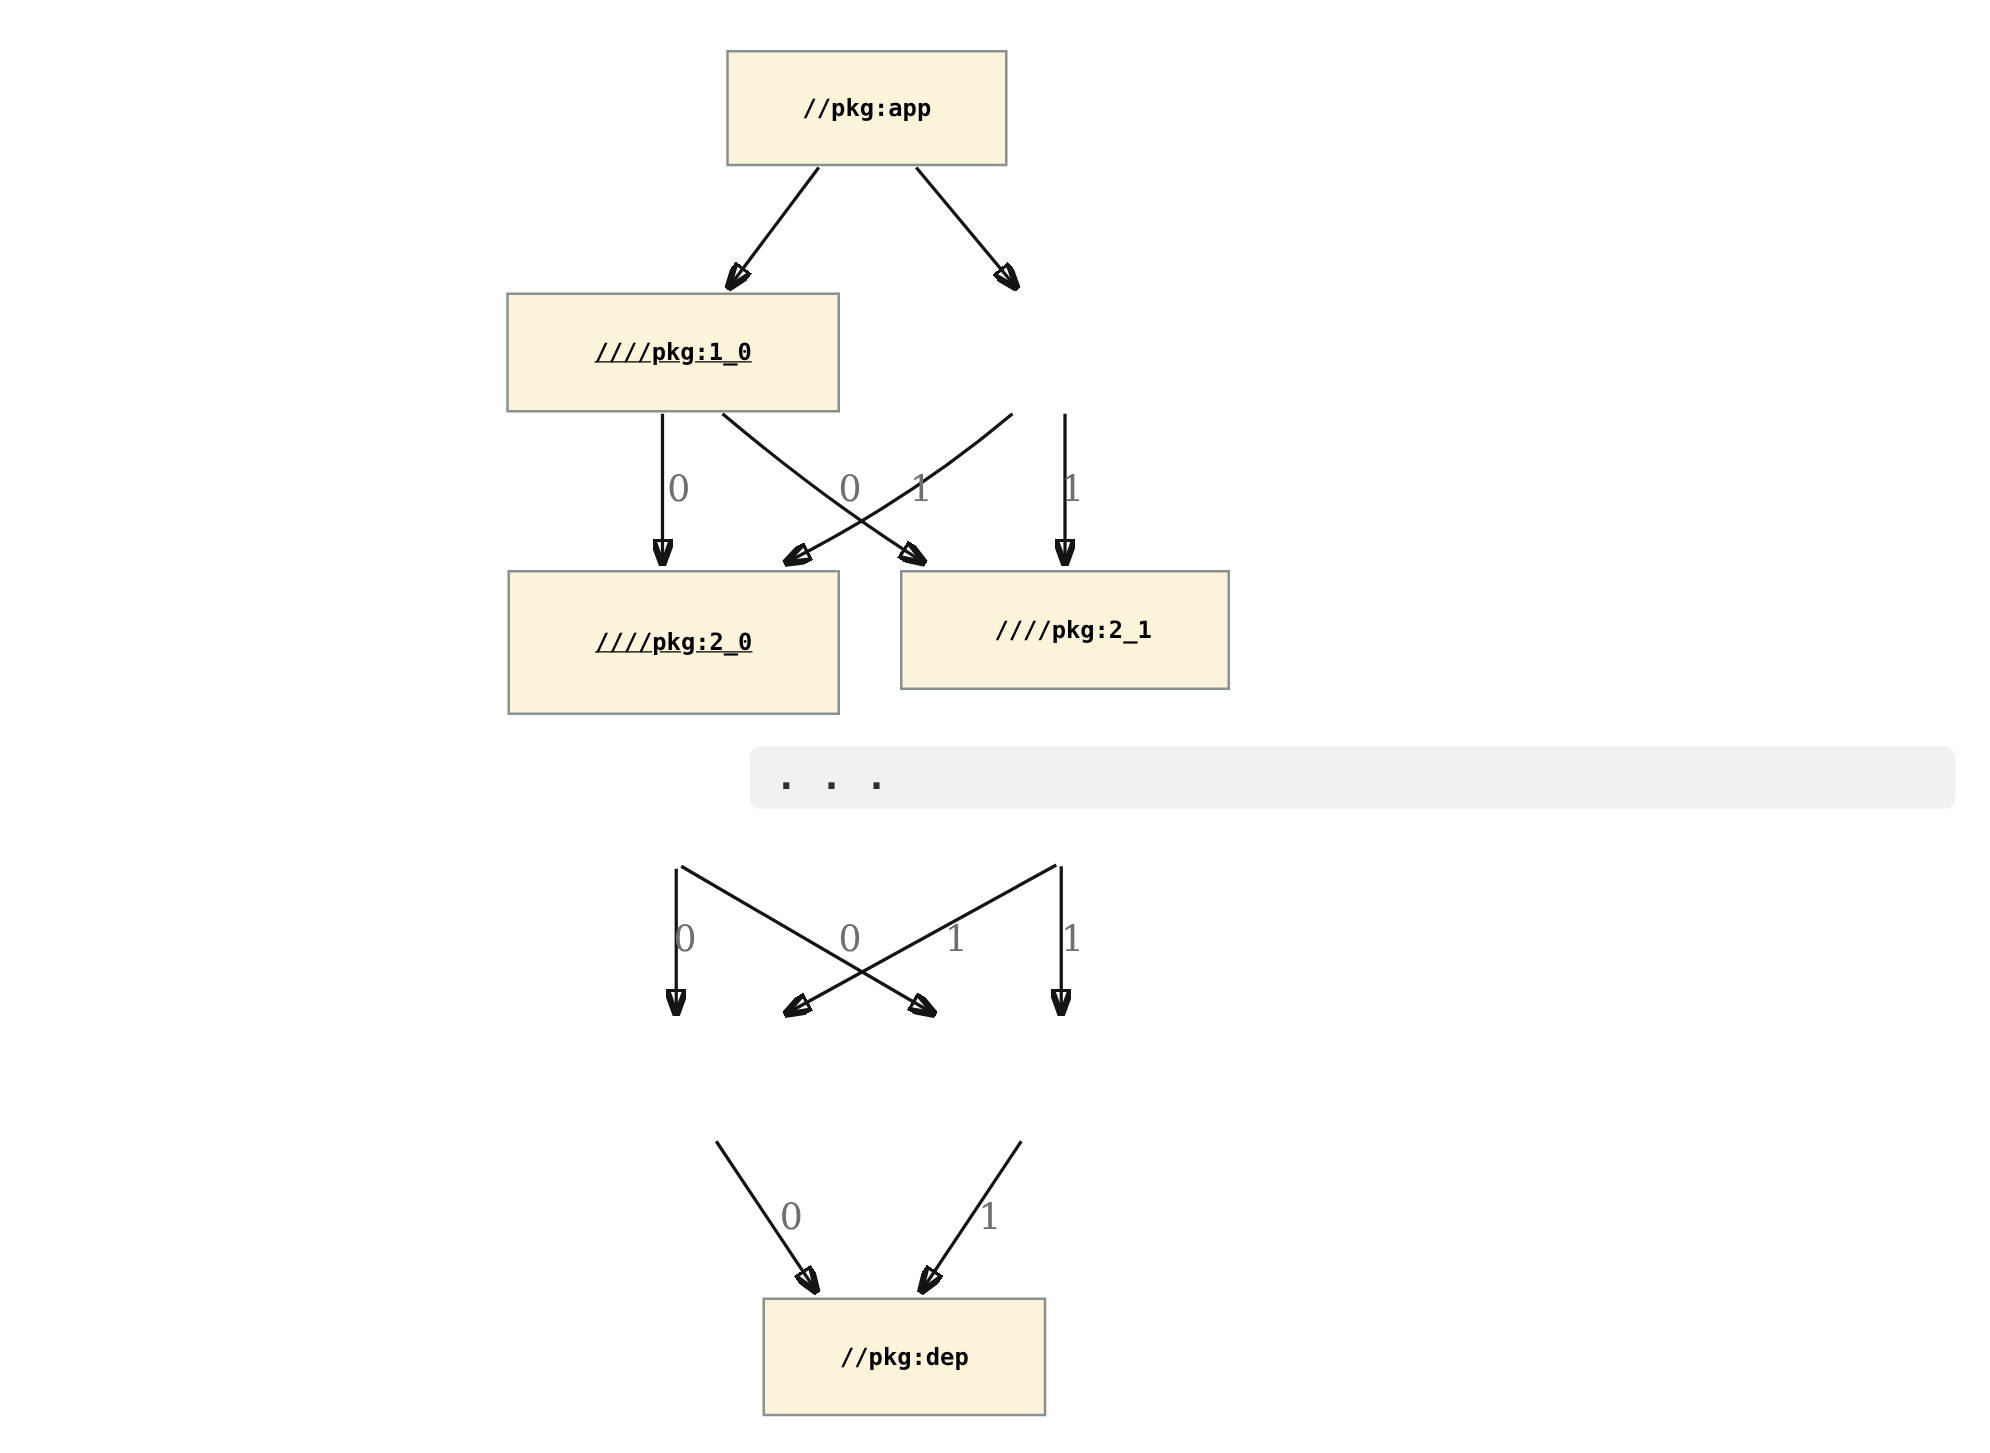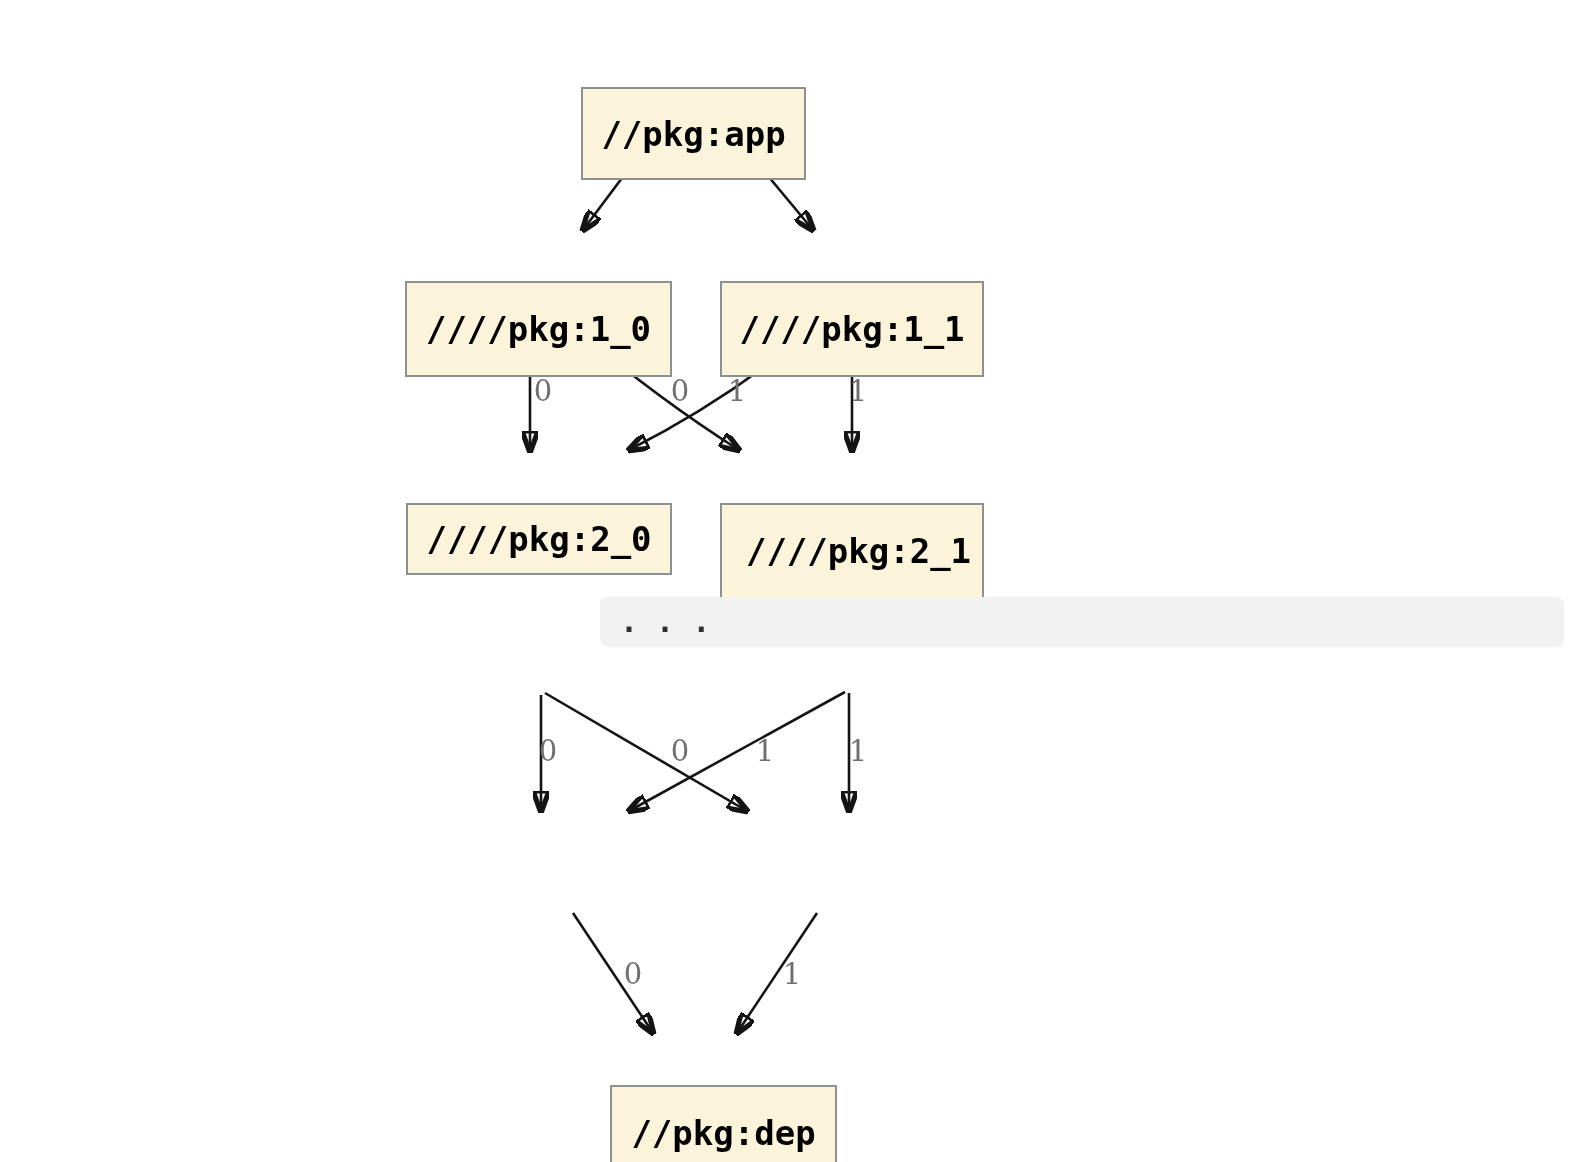--- a/index.html
+++ b/index.html
@@ -11,25 +11,24 @@
     overflow:hidden;
   }
   .node{
     position:absolute;
     box-sizing:border-box;
     background:#fbf4da;
     border:2px solid #8a9192;
     display:flex;align-items:center;justify-content:center;
     font-family:"DejaVu Sans Mono","Liberation Mono",monospace;
     font-weight:bold;
-    font-size:34px;
+    font-size:19px;
     color:#000000;
     letter-spacing:0px;
     white-space:nowrap;
-    margin-top:47px;
   }
   #edges{position:absolute;left:0;top:0;width:1592px;height:1162px;}
   #edges path{stroke:#141414;stroke-width:2.6;fill:none;}
   .edge-label{
     position:absolute;
     transform:translate(-50%,-50%);
     font-family:"DejaVu Serif","Liberation Serif",serif;
     font-size:29px;
     color:#6f6f6f;
     line-height:1;
@@ -46,23 +45,23 @@
   }
   .ellipsis-block span{
     font-family:"DejaVu Sans Mono","Liberation Mono",monospace;
     font-size:30px;
     font-weight:bold;
     color:#2f2f2f;
     line-height:1;
   }
   
   #node-app  {left:581px;top:40px;  width:225px;height:93px;}
-  #node-1-0  {left:405px;top:234px; width:267px;height:96px;}
+  #node-1-0  {left:405px;top:234px; width:267px;height:96px;text-decoration:underline;}
   #node-1-1  {left:720px;top:234px; width:264px;height:96px;}
-  #node-2-0  {left:406px;top:456px; width:266px;height:72px;}
+  #node-2-0  {left:406px;top:456px; width:266px;height:116px;text-decoration:underline;}
   #node-2-1  {left:720px;top:456px; width:264px;height:96px;padding-left:13px;}
   #node-n-0  {left:408px;top:816px; width:264px;height:95px;}
   #node-n-1  {left:720px;top:816px; width:264px;height:95px;}
   #node-dep  {left:610px;top:1038px;width:227px;height:95px;}
   
   #el-2 {left:543px;top:391px;}
   #el-4 {left:680px;top:391px;}
   #el-3 {left:737px;top:391px;}
   #el-5 {left:858px;top:391px;}
   #el-6 {left:548px;top:751px;}
@@ -96,23 +95,20 @@
     <path d="M573,913 L653,1033" marker-end="url(#arrow)"></path>
     <path d="M817,913 L737,1033" marker-end="url(#arrow)"></path>
   </svg>
 
   <div class="node" id="node-app">
     <span>//pkg:app</span>
   </div>
   <div class="node" id="node-1-0">
     <span>////pkg:1_0</span>
   </div>
-  <div class="node" id="node-1-1">
-    <span>////pkg:1_1</span>
-  </div>
   <div class="node" id="node-2-0">
     <span>////pkg:2_0</span>
   </div>
   <div class="node" id="node-2-1">
     <span>////pkg:2_1</span>
   </div>
   <div class="node" id="node-dep">
     <span>//pkg:dep</span>
   </div>
 

